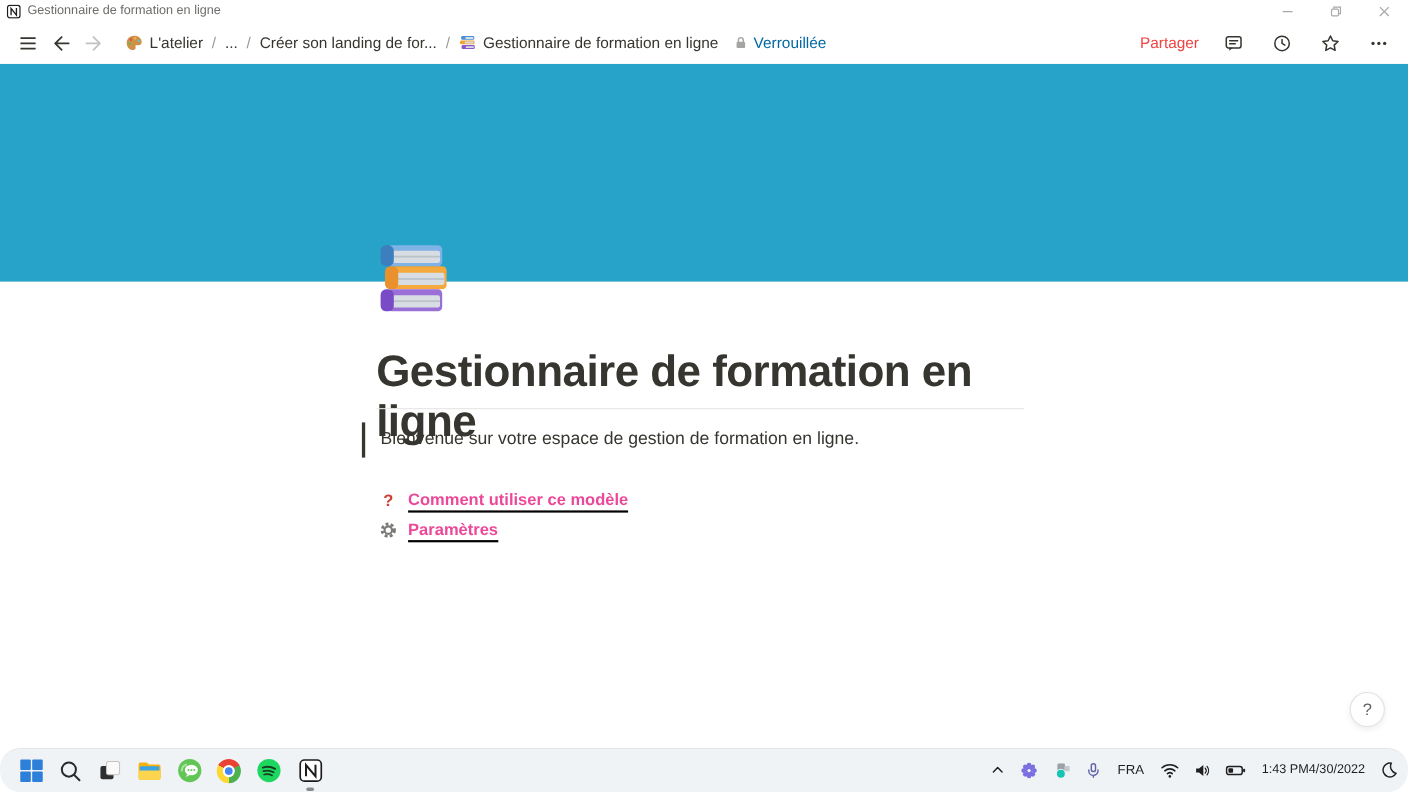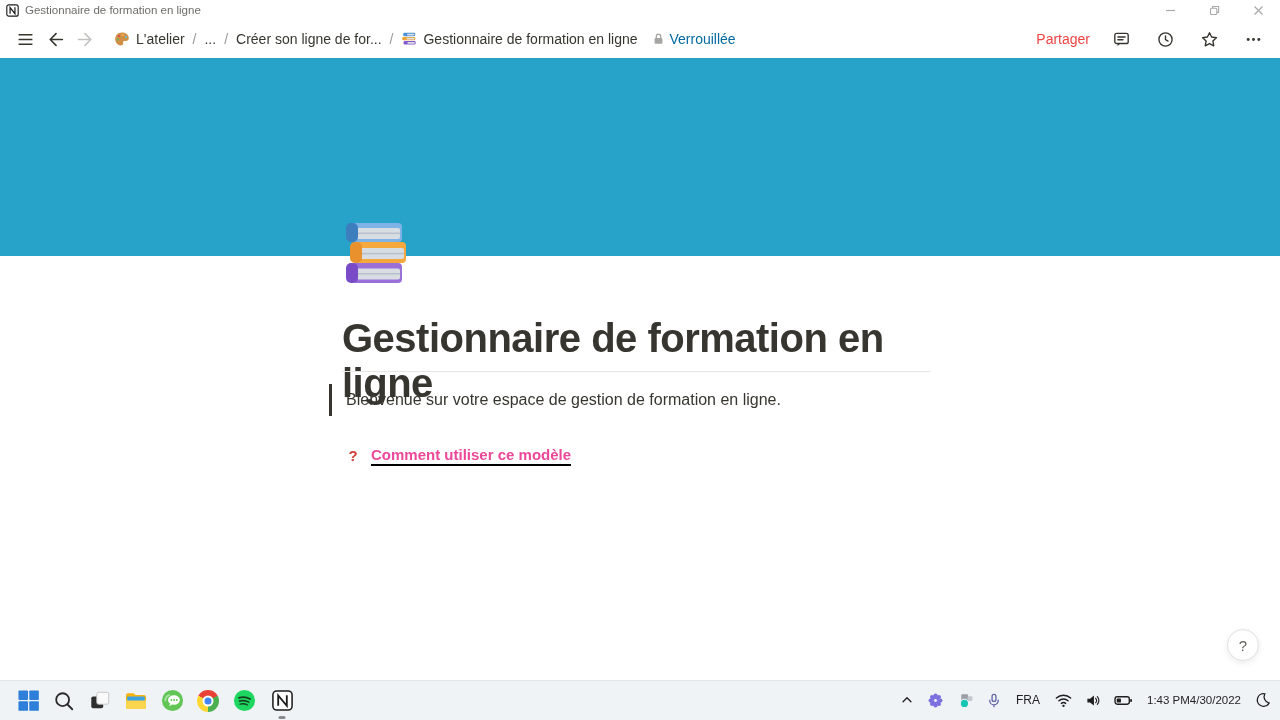--- a/index.html
+++ b/index.html
@@ -32,21 +32,21 @@
   .title-divider { position:absolute; left:342px; top:313px; width:589px; height:1px; background:#e7e6e4; }
   .quote { position:absolute; left:329px; top:326px; width:590px; border-left:3px solid #37352f; padding:7px 0 7px 14px; font-size:16px; color:#37352f; }
   .links { position:absolute; left:344px; top:384px; width:590px; }
   .link-row { display:flex; align-items:center; gap:9px; height:26.7px; }
   .link-ico { width:18px; display:flex; align-items:center; justify-content:center; flex:none; }
   .qmark { color:#cf3f38; font-weight:700; font-size:15px; }
   .link-text { font-size:15px; font-weight:700; color:#ec4899; border-bottom:2px solid #000000; line-height:19px; cursor:pointer; }
   .help-fab { position:absolute; left:1227px; top:571px; width:32px; height:32px; border-radius:50%; background:#fff; border:1px solid #e3e2e0; box-shadow:0 2px 6px rgba(0,0,0,0.08); display:flex; align-items:center; justify-content:center; font-size:15px; color:#64635f; }
 
   
-  .taskbar { position:absolute; left:0; right:0; bottom:0; height:40px; background:#f0f3f6; border-top:1px solid rgba(0,0,0,0.05); display:flex; align-items:center; }
+  .taskbar { position:absolute; left:0; right:0; bottom:0; height:40px; background:#f0f3f6; border-top:1px solid rgba(0,0,0,0.05); display:flex; align-items:center;border-radius:19px; }
   .tb-apps { display:flex; align-items:center; height:40px; padding-left:10px; }
   .app-slot { width:36px; height:40px; display:flex; align-items:center; justify-content:center; position:relative; }
   .app-slot.wide { width:40px; }
   .active-dash { position:absolute; bottom:2px; left:50%; transform:translateX(-50%); width:7px; height:3px; border-radius:2px; background:#8a8a8a; }
   .tray { position:absolute; right:6px; bottom:0; height:40px; display:flex; align-items:center; gap:7px; }
   .tray-item { height:32px; display:flex; align-items:center; justify-content:center; padding:0 3px; border-radius:4px; }
   .lang { font-size:12px; color:#1f1f1f; padding:0 5px; }
   .clockblk { text-align:right; font-size:11.5px; color:#1f1f1f; line-height:13px; padding:0 4px; }
   svg { display:block; }
 </style>
@@ -113,21 +113,21 @@
               </svg>
           </span>
           <span>L'atelier</span>
         </span>
         <span class="crumb-sep">/</span>
         <span class="crumb">
           <span>...</span>
         </span>
         <span class="crumb-sep">/</span>
         <span class="crumb">
-          <span>Créer son ligne de for...</span>
+          <span>Créer son landing de for...</span>
         </span>
         <span class="crumb-sep">/</span>
         <span class="crumb">
           <span>
             <svg width="16" height="16" viewBox="0 0 16 16">
                 <rect x="2.2" y="1.8" width="12" height="3.4" rx="1.3" fill="#4a90d9"></rect>
                 <rect x="6" y="2.7" width="7.4" height="1.7" rx="0.8" fill="#d9dee3"></rect>
                 <rect x="1.2" y="5.9" width="13.2" height="3.4" rx="1.3" fill="#f0a232"></rect>
                 <rect x="5.4" y="6.8" width="8.2" height="1.7" rx="0.8" fill="#d9dee3"></rect>
                 <rect x="2.6" y="10" width="12" height="3.6" rx="1.3" fill="#8657cf"></rect>
@@ -204,20 +204,30 @@
     <h1 class="page-title">Gestionnaire de formation en ligne</h1>
     <div class="title-divider"></div>
 
     <div class="quote">Bienvenue sur votre espace de gestion de formation en ligne.</div>
 
     <div class="links">
       <div class="link-row">
         <span class="link-ico qmark">?</span>
         <span class="link-text">Comment utiliser ce modèle</span>
       </div>
+      <div class="link-row">
+        <span class="link-ico">
+          <svg width="16" height="16" viewBox="0 0 16 16" fill="none" stroke="#7a7a77">
+              <circle cx="8" cy="8" r="5.6" stroke-width="2.6" stroke-dasharray="2.6 2.05"></circle>
+              <circle cx="8" cy="8" r="3.4" stroke-width="2" stroke="#7a7a77"></circle>
+              <circle cx="8" cy="8" r="1.7" fill="#fff" stroke="none"></circle>
+            </svg>
+        </span>
+        <span class="link-text">Paramètres</span>
+      </div>
     </div>
 
     <div class="help-fab">?</div>
   </div>
 
   <div class="taskbar">
     <div class="tb-apps">
       <div class="app-slot">
         <svg width="23" height="23" viewBox="0 0 24 24">
             <g fill="#2d7fd9">

